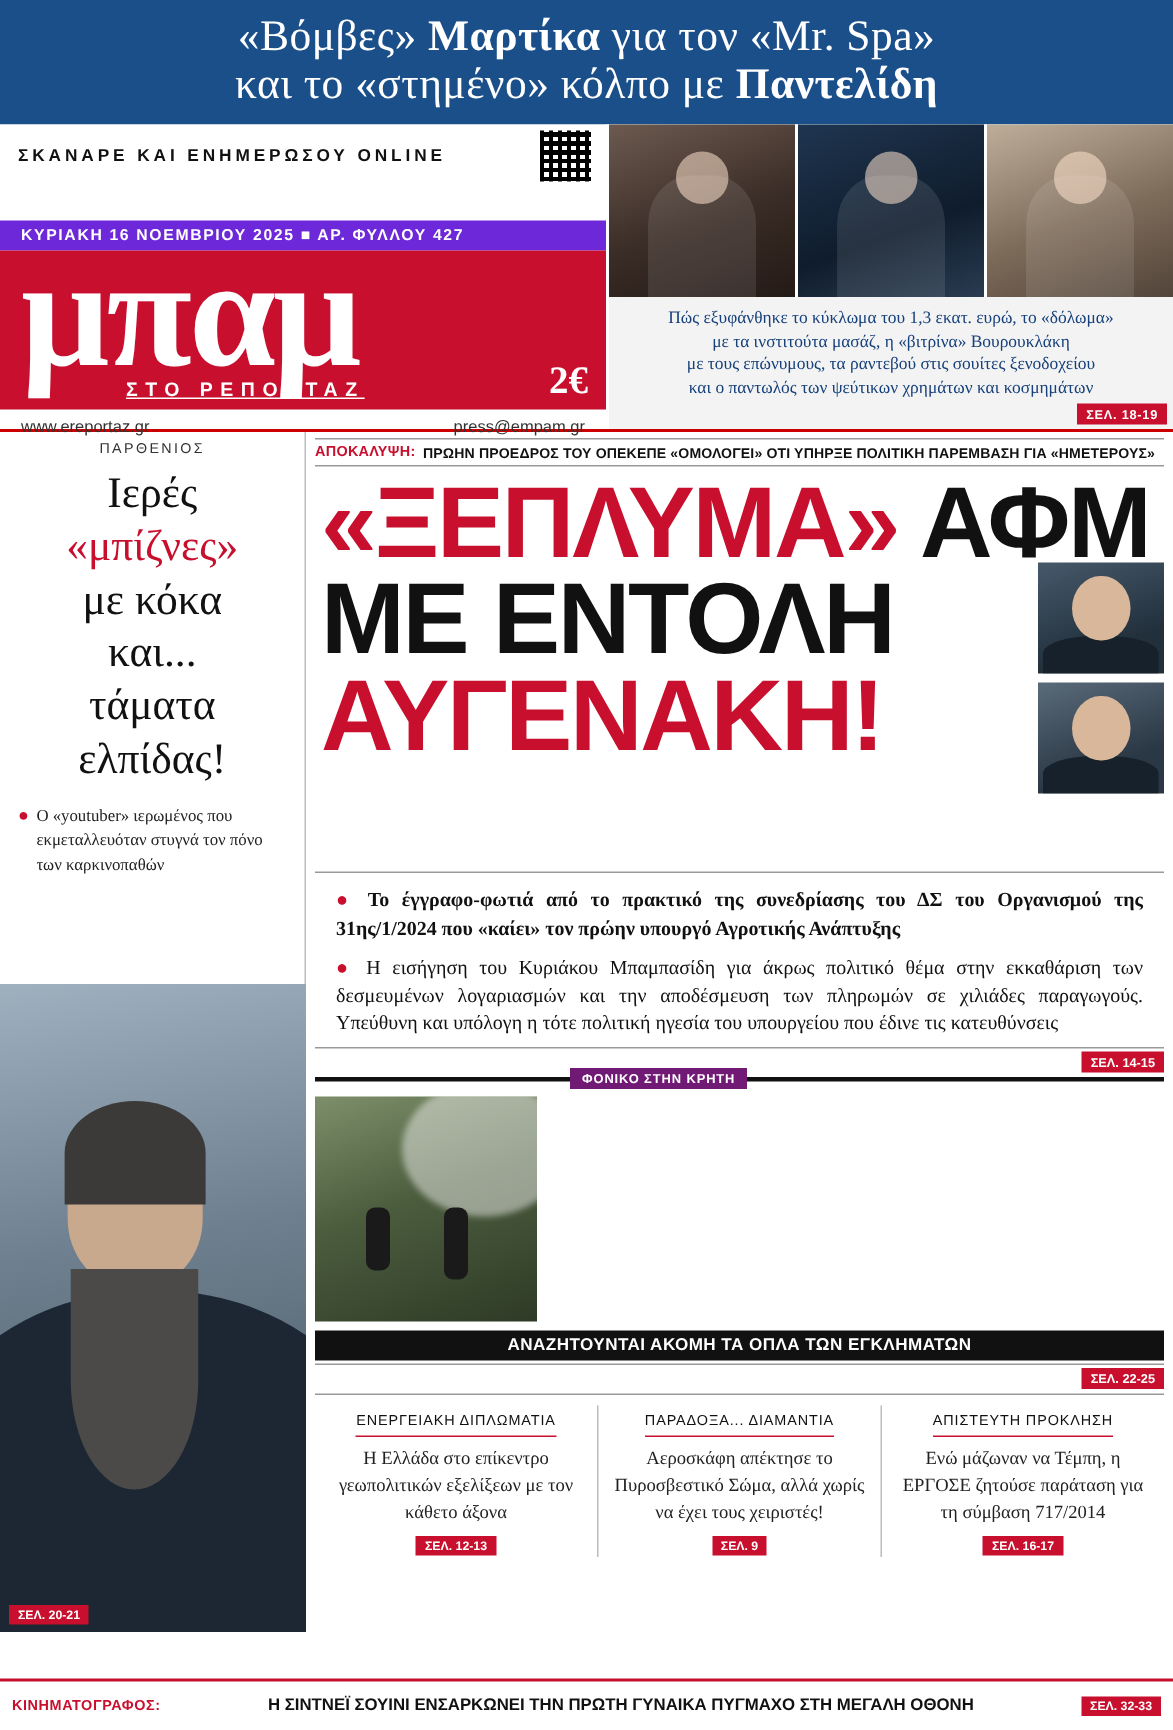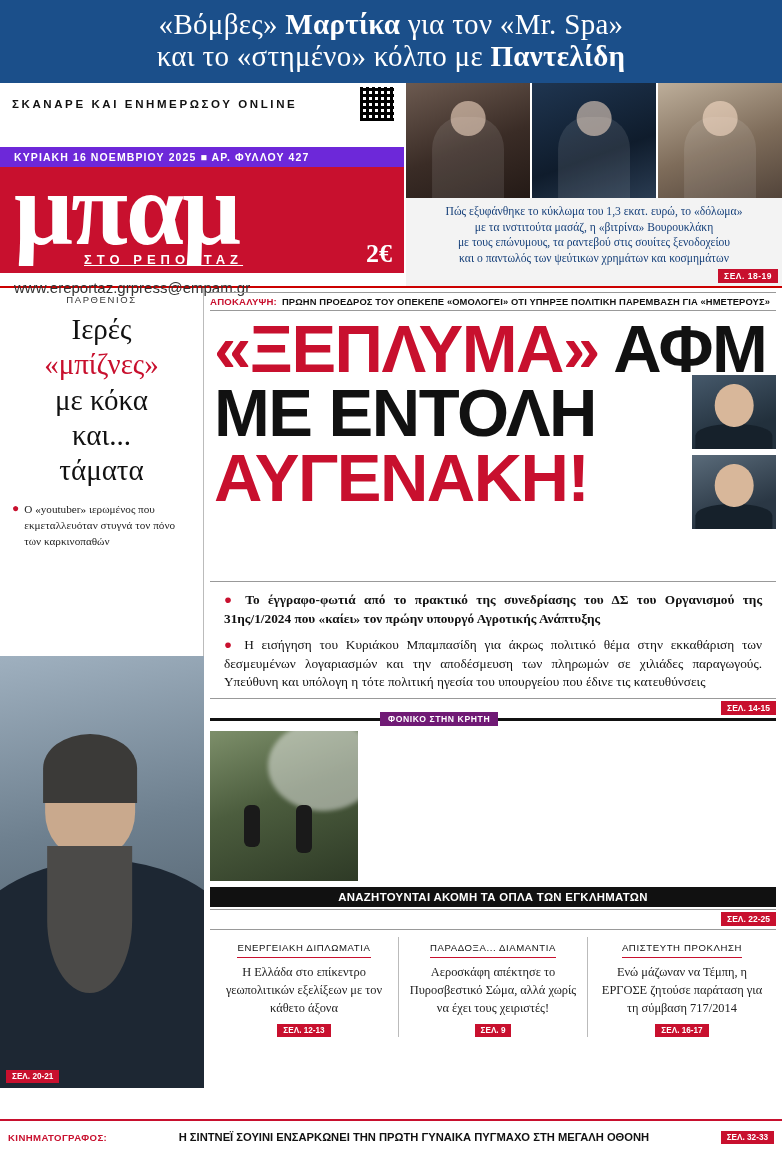--- a/index.html
+++ b/index.html
@@ -99,24 +99,24 @@
   .price {
     position: absolute;
     right: 12px; bottom: 4px;
     color: #fff;
     font-family: "Liberation Serif", serif;
     font-size: 26px;
     font-weight: bold;
   }
   .mast-foot {
     display: flex;
-    justify-content: flex-start;
+    justify-content: space-between;
     padding: 6px 14px 0 14px;
     font-family: "Liberation Sans", sans-serif;
-    font-size: 15px;
+    font-size: 11px;
     color: #333;
   }
 
   .mast-right { width: 376px; position: relative; background: #f3f3f3; }
   .photo-strip { display: flex; height: 115px; }
   .photo { flex: 1; border-right: 2px solid #fff; position: relative; overflow: hidden; }
   .photo:last-child { border-right: none; }
   .ph1 { background: linear-gradient(160deg,#6c5a50 0%,#3a2c26 55%,#241a16 100%); }
   .ph2 { background: linear-gradient(160deg,#1f3550 0%,#0f1c2c 60%,#2a3c52 100%); }
   .ph3 { background: linear-gradient(160deg,#bdae9a 0%,#7e6c5a 55%,#52443a 100%); }
@@ -498,20 +498,21 @@
   <div class="body-grid">
 
     <div class="col-left">
       <div class="kicker-small">ΠΑΡΘΕΝΙΟΣ</div>
       <div class="left-head">
         <div>Ιερές</div>
         <div class="red">«μπίζνες»</div>
         <div>με κόκα</div>
         <div>και...</div>
         <div>τάματα</div>
+        <div>ελπίδας!</div>
       </div>
       <div class="left-bullet">
         <span class="dot">●</span>
         <p>Ο «youtuber» ιερωμένος που εκμεταλλευόταν στυγνά τον πόνο των καρκινοπαθών</p>
       </div>
       <div class="left-photo">
         <div class="lp-body"></div>
         <div class="lp-head"></div>
         <div class="lp-hair"></div>
         <div class="lp-beard"></div>

